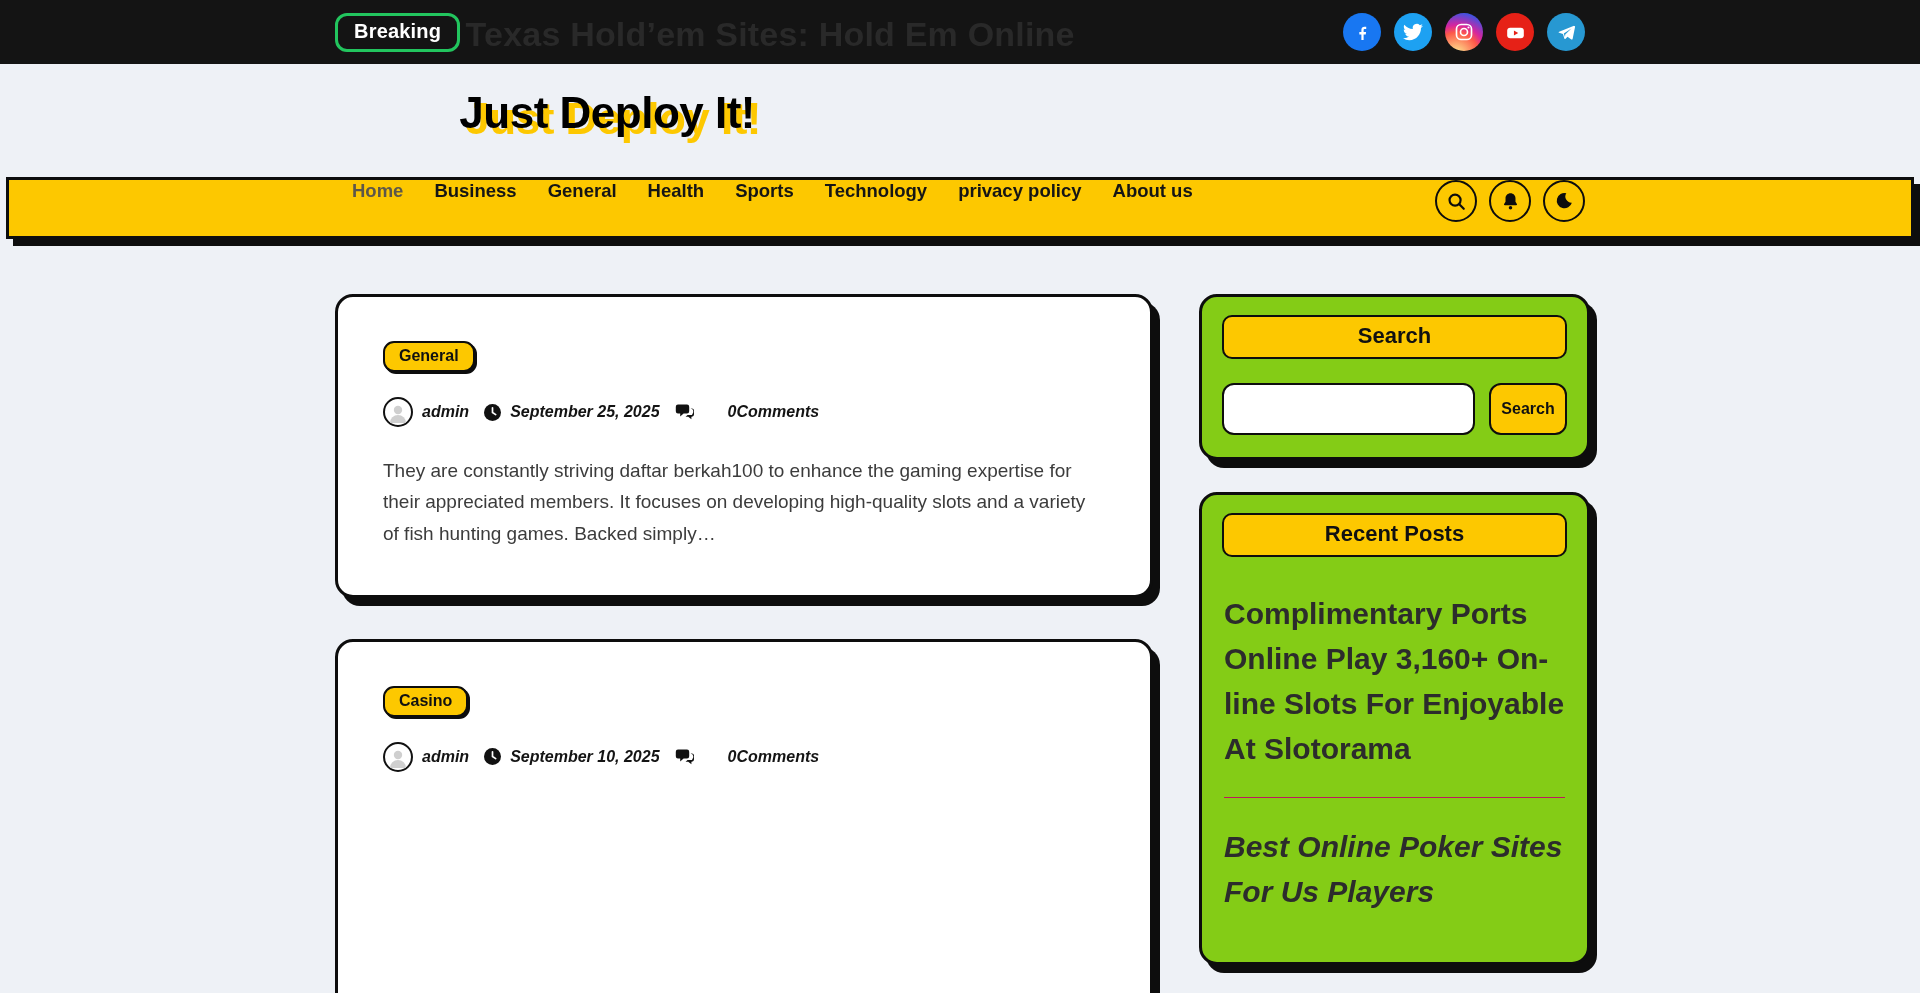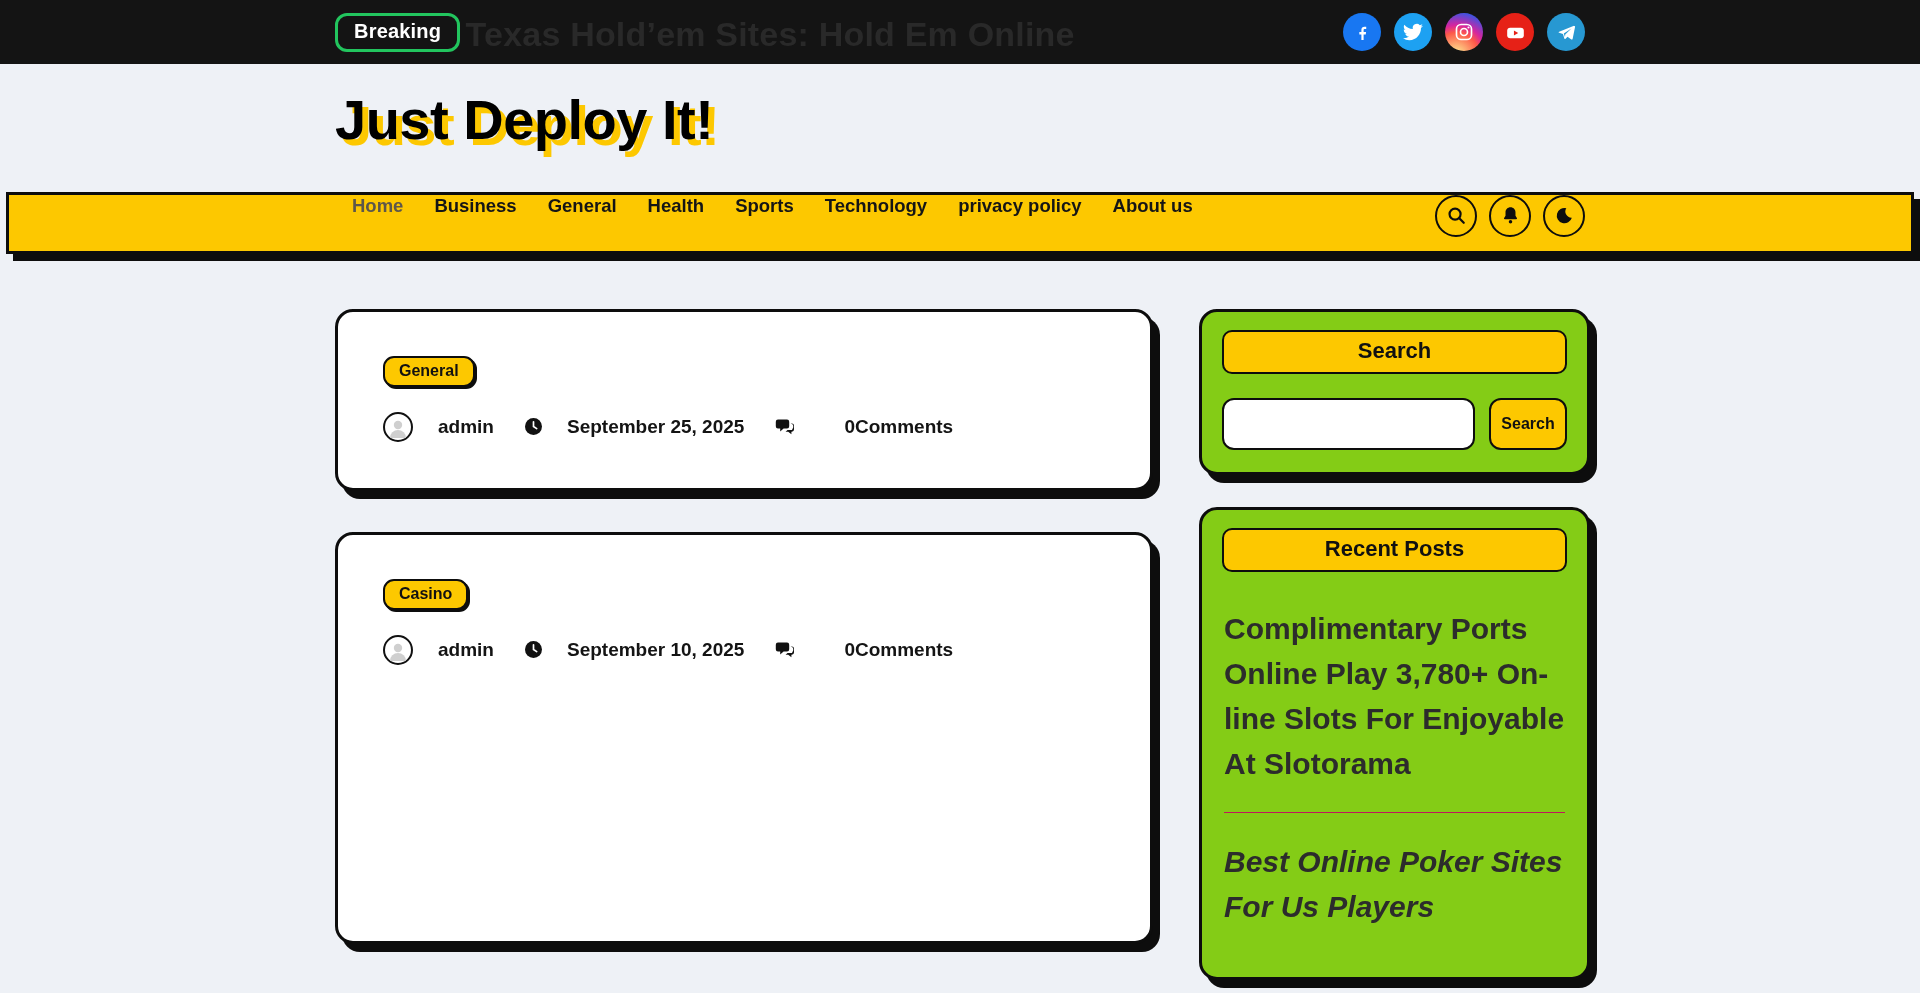--- a/index.html
+++ b/index.html
@@ -41,23 +41,23 @@
     border:none;cursor:pointer;flex:0 0 auto;background:#444;
   }
   .social-btn.instagram{
     background:radial-gradient(circle at 30% 110%,#fdf497 0%,#fd5949 45%,#d6249f 60%,#285aeb 90%);
   }
 
   
   .site-header{padding:22px 0 38px;}
   .site-title{
     width:420px;
-    font-size:56px;line-height:1.21;font-weight:800;color:#000;
+    font-size:44px;line-height:1.21;font-weight:800;color:#000;
     text-shadow:6px 6px 0 var(--accent);
-    letter-spacing:-.5px;cursor:pointer;
+    letter-spacing:-.5px;cursor:pointer;text-align:right;
   }
 
   
   .navbar{
     background:var(--accent);
     border:3px solid var(--ink);
     margin:0 6px;
     box-shadow:7px 7px 0 var(--ink);
     position:relative;z-index:4;
   }
@@ -90,22 +90,22 @@
     border:2.5px solid var(--ink);border-radius:11px;
     box-shadow:2px 2px 0 var(--ink);
     font-size:16px;font-weight:700;color:#111;
     padding:4px 14px 5px;cursor:pointer;
   }
   .post-title{
     margin-top:22px;font-size:27.5px;font-weight:700;color:#1a1a1a;
     line-height:1.3;cursor:pointer;max-width:760px;
   }
   .post-meta{
-    margin-top:25px;display:flex;align-items:center;gap:25px;
-    font-size:19px;font-weight:700;color:#141414;
+    margin-top:25px;display:flex;align-items:center;gap:9px;
+    font-size:16px;font-weight:700;color:#141414;font-style:italic;
   }
   .avatar{
     width:30px;height:30px;border-radius:50%;
     border:2.6px solid #111;background:#fff;overflow:hidden;
     display:flex;align-items:flex-end;justify-content:center;flex:0 0 auto;
   }
   .meta-author{cursor:pointer;margin-right:6px;}
   .meta-date{margin-right:6px;}
   .meta-comments{cursor:pointer;margin-left:24px;}
   .meta-icon{display:inline-flex;align-items:center;}
@@ -247,20 +247,21 @@
           </span>
           <span class="meta-date">September 25, 2025</span>
           <span class="meta-icon">
             <svg width="20" height="20" viewBox="0 0 20 20">
                 <path fill="#111" d="M3 2.5h9a2.2 2.2 0 0 1 2.2 2.2v4.6A2.2 2.2 0 0 1 12 11.5H8.6l-3.4 3v-3H3A2.2 2.2 0 0 1 .8 9.3V4.7A2.2 2.2 0 0 1 3 2.5z"></path>
                 <path fill="#111" d="M15.6 6.5h1.3a2.1 2.1 0 0 1 2.1 2.1v4a2.1 2.1 0 0 1-2.1 2.1h-.5v2.5l-3.2-2.5h-2.6l1.9-1.7h1.8a3.3 3.3 0 0 0 1.3-6.5z"></path>
               </svg>
           </span>
           <span class="meta-comments">0Comments</span>
         </div>
+        <p class="post-excerpt">They are constantly striving daftar berkah100 to enhance the gaming expertise for their appreciated members. It focuses on developing high-quality slots and a variety of fish hunting games. Backed simply…</p>
       </article>
 
       <article class="post-card">
         <span class="cat-badge">Casino</span>
         <div class="post-meta">
           <span class="avatar">
             <svg width="24" height="24" viewBox="0 0 24 24">
                 <circle cx="12" cy="9" r="4.2" fill="#cfcfcf"></circle>
                 <path d="M4 22a8 8 0 0 1 16 0z" fill="#cfcfcf"></path>
               </svg>
@@ -292,21 +293,21 @@
         <div class="widget-header">Search</div>
         <div class="search-row">
           <input class="search-input" type="text" placeholder="" style="">
           <button class="search-btn">Search</button>
         </div>
       </div>
 
       <div class="widget">
         <div class="widget-header">Recent Posts</div>
         <div class="recent-list">
-          <a class="recent-item">Complimentary Ports Online Play 3,780+ On-line Slots For Enjoyable At Slotorama</a>
+          <a class="recent-item">Complimentary Ports Online Play 3,160+ On-line Slots For Enjoyable At Slotorama</a>
           <a class="recent-item">Best Online Poker Sites For Us Players</a>
         </div>
       </div>
 
     </aside>
 
   </div>
 </main>
 
 </body></html>

